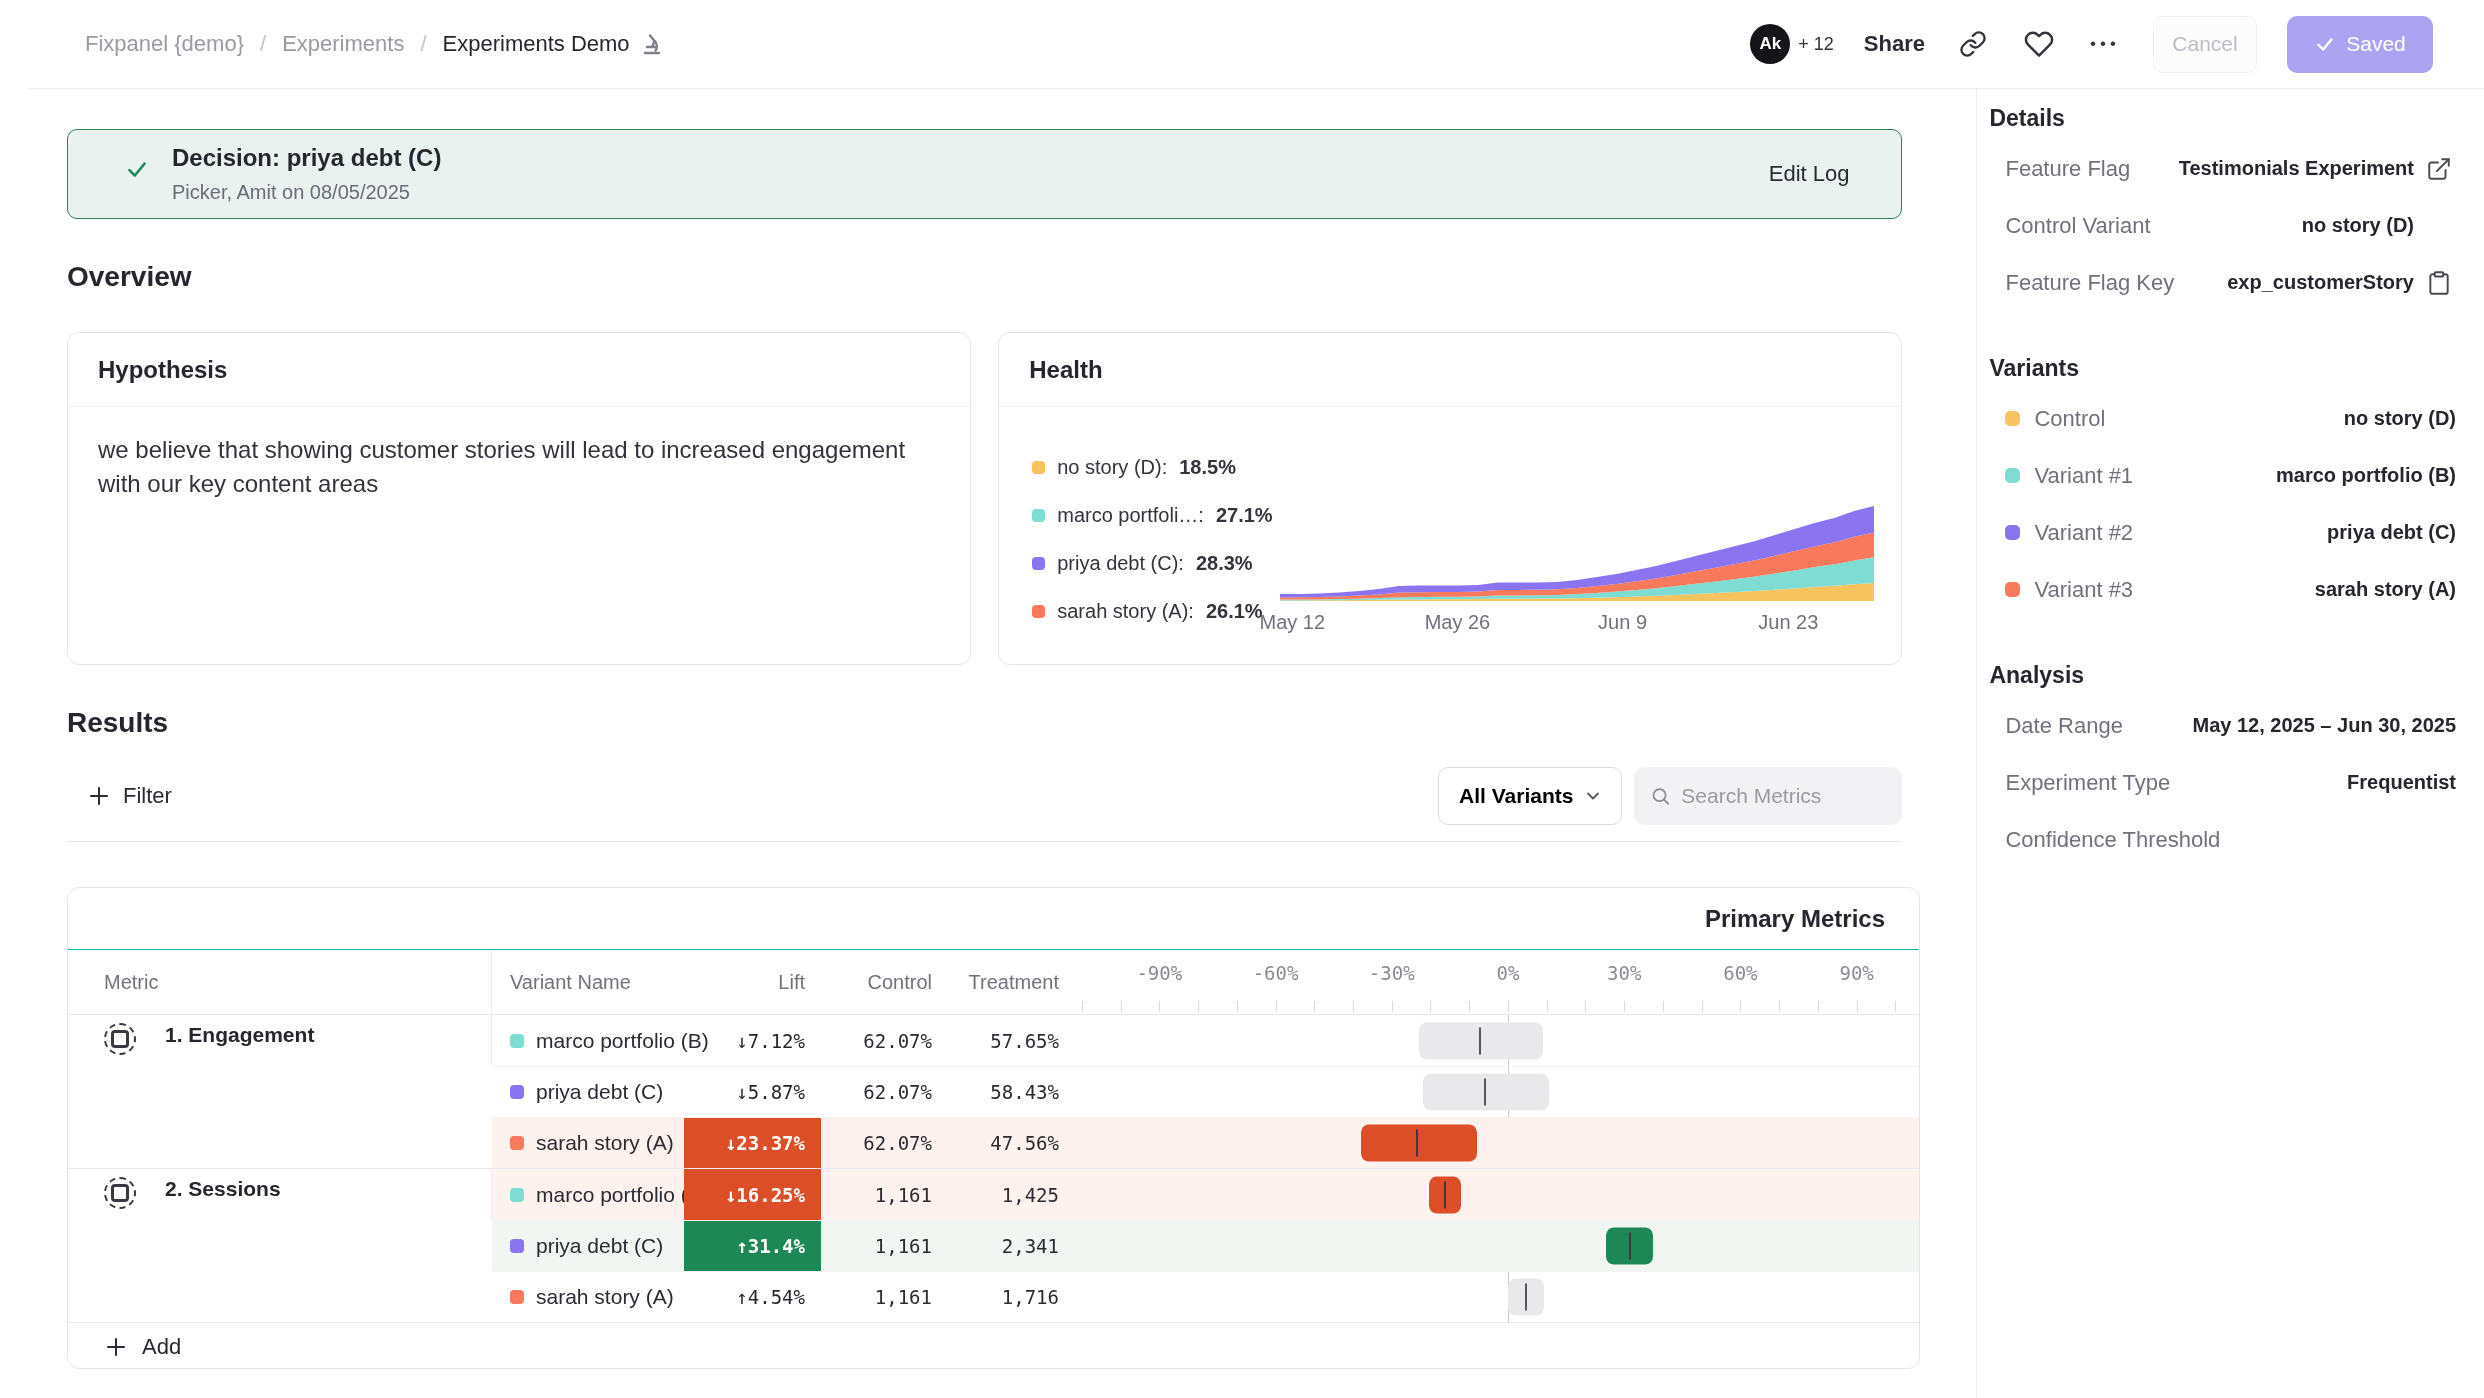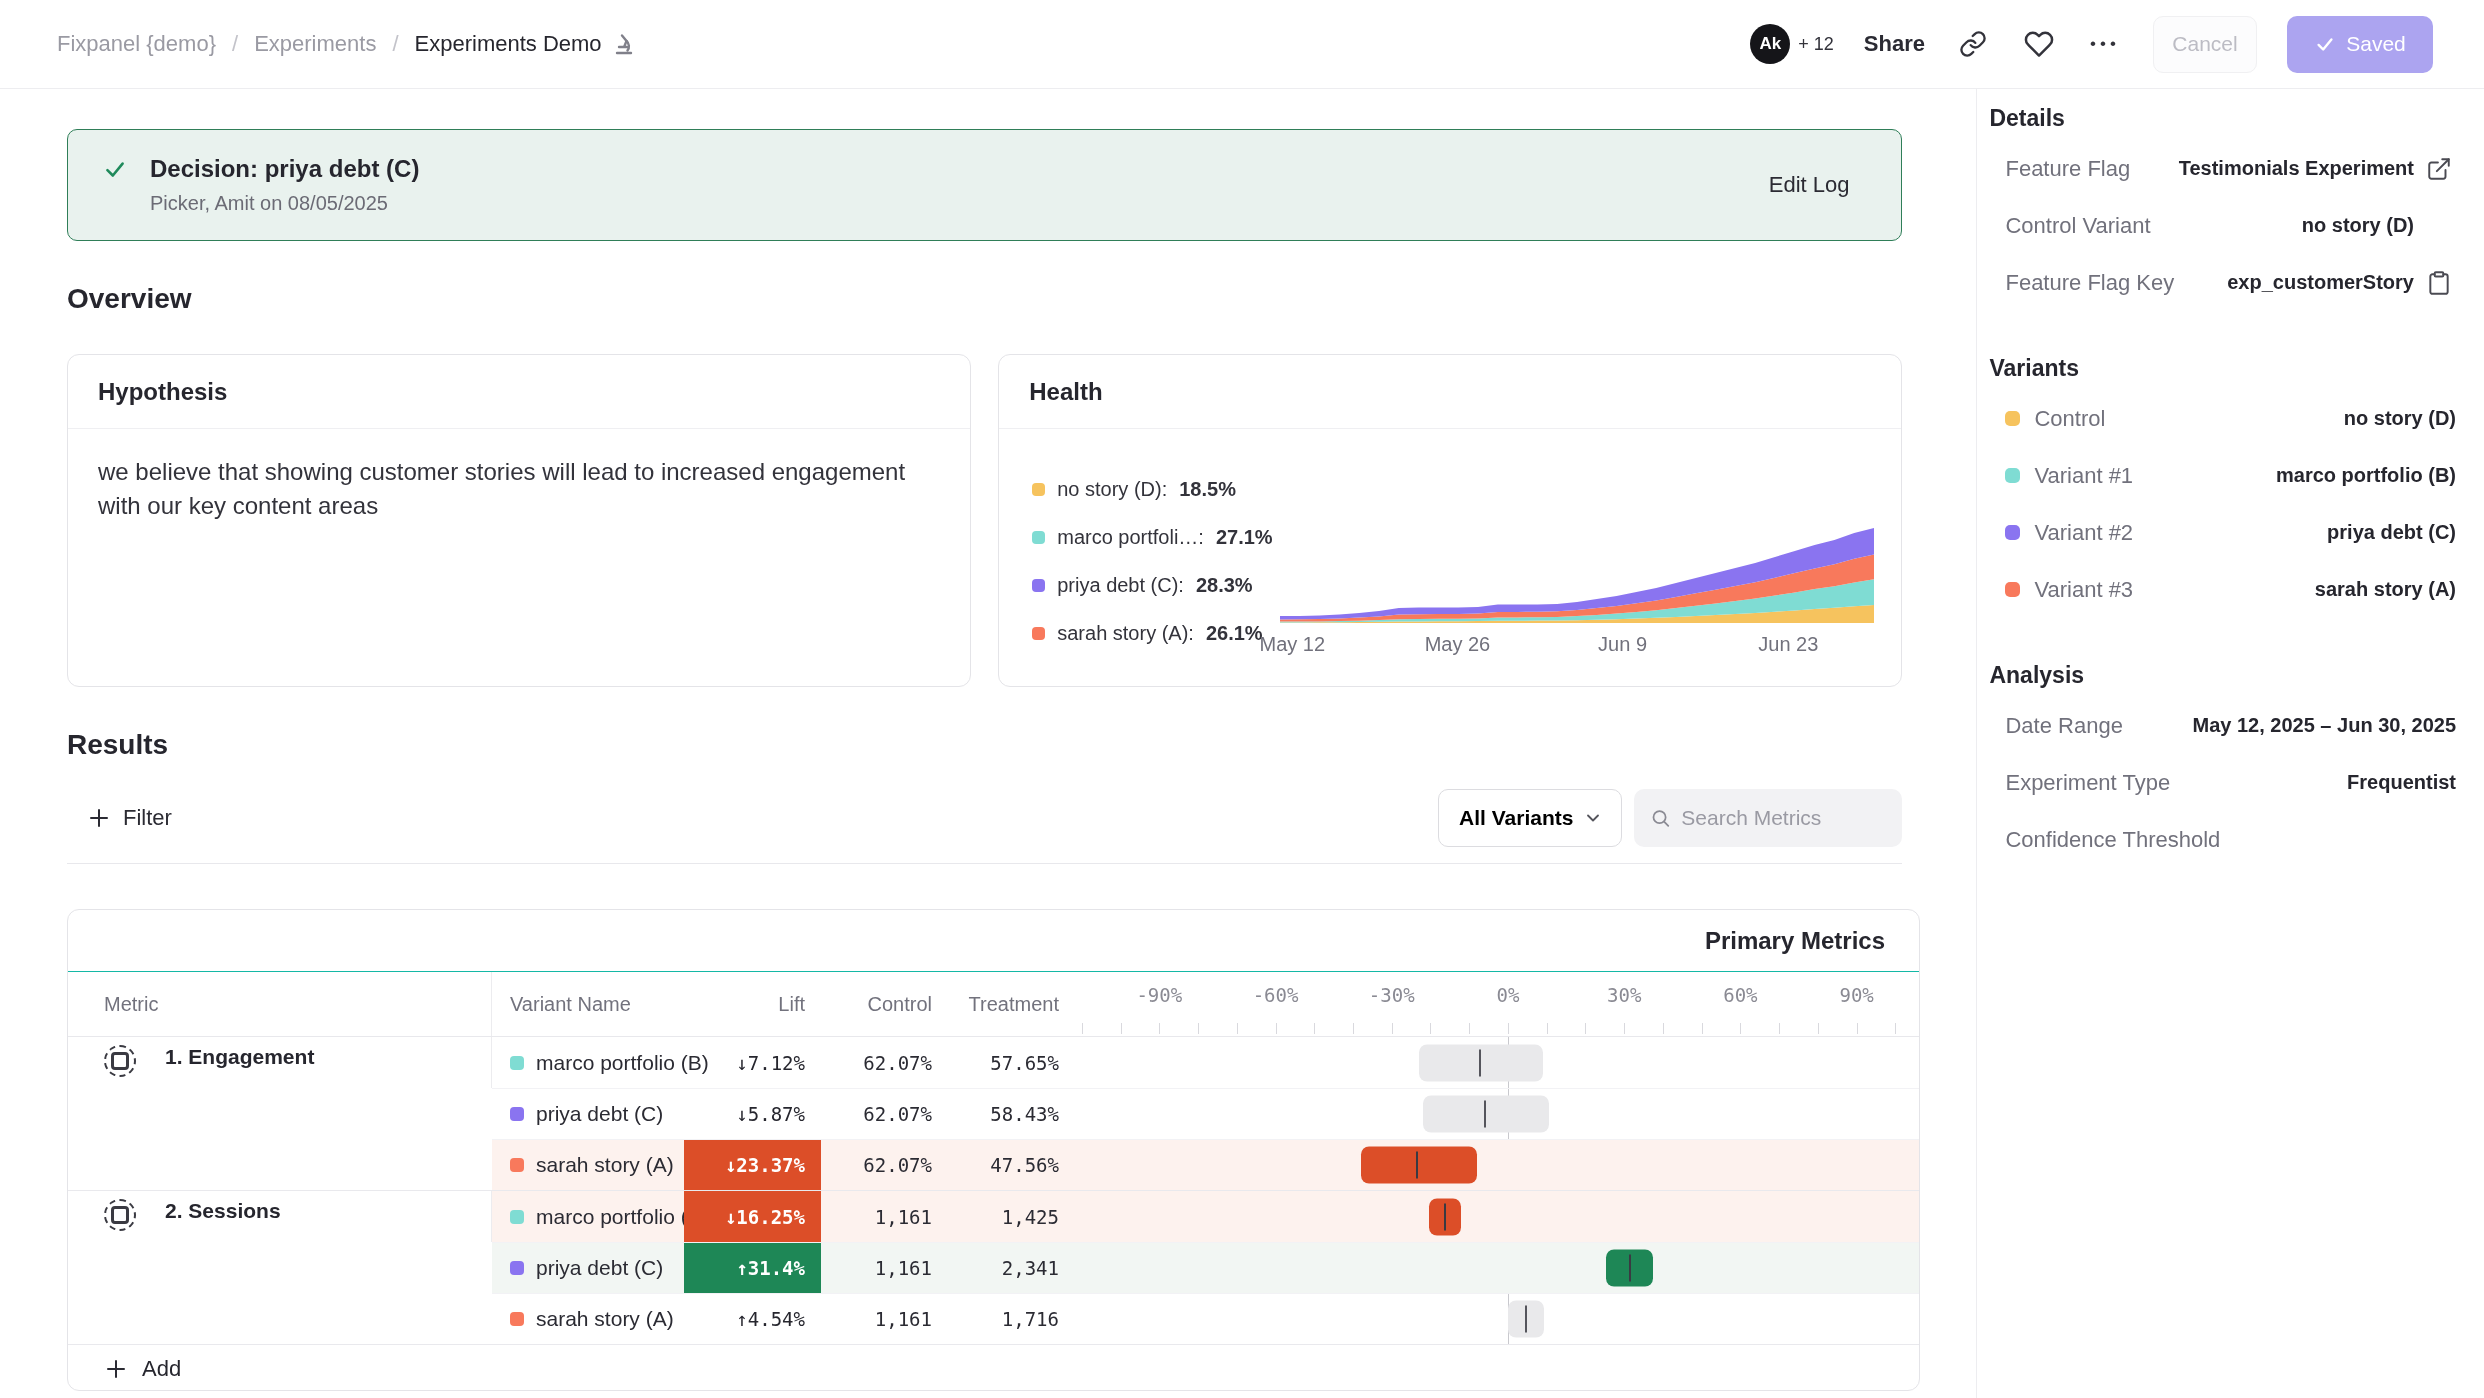--- a/index.html
+++ b/index.html
@@ -1,21 +1,21 @@
 <!DOCTYPE html>
 <html><head>
 <meta charset="utf-8">
 <style>
   * { box-sizing: border-box; margin: 0; padding: 0; }
   html,body { width:2484px; height:1398px; overflow:hidden; background:#fff;
     font-family:"Liberation Sans", sans-serif; color:#26262E; }
 
   
   .topbar { height:89px; display:flex; align-items:center; justify-content:space-between;
-    padding:0 51px 0 57px; border-bottom:1px solid #EDEDF0; }
+    padding:0 51px 0 57px; border-bottom:1px solid #EDEDF0;margin-left:28px; }
   .crumbs { display:flex; align-items:center; gap:16px; font-size:22px; }
   .crumb-muted { color:#9A9AA3; }
   .crumb-sep { color:#C3C3CA; }
   .crumb-current { color:#26262E; font-weight:500; display:flex; align-items:center; gap:10px; }
   .top-actions { display:flex; align-items:center; gap:30px; }
   .avatar-group { display:flex; align-items:center; gap:8px; cursor:pointer; }
   .avatar { width:40px; height:40px; border-radius:50%; background:#151519; color:#fff;
     font-size:17px; font-weight:700; display:flex; align-items:center; justify-content:center; }
   .avatar-overflow { font-size:18px; color:#33333B; }
   .share { font-size:22px; font-weight:600; color:#2B2B33; cursor:pointer; }
@@ -25,22 +25,22 @@
     justify-content:center; cursor:pointer; border:none; font-family:inherit; }
   .btn-cancel { width:104px; background:#FCFCFD; border:1px solid #F0F0F2; color:#BCBCC4; }
   .btn-saved { width:146px; background:#ACA4F0; color:#fff; gap:10px; font-weight:500; }
 
   
   .layout { display:flex; height:1309px; }
   .main { width:1994px; padding:0 74px 0 67px; overflow:hidden; }
   .sidebar { width:512px; border-left:1px solid #EDEDF0; padding:16px 28px 0 12px; }
 
   
-  .banner { margin-top:40px; height:112px; background:#E9F2EE; border:1.5px solid #2F7E58;
-    border-radius:10px; display:flex; align-items:center; padding:0 52px 0 34px; }
+  .banner { margin-top:40px; height:90px; background:#E9F2EE; border:1.5px solid #2F7E58;
+    border-radius:10px; display:flex; align-items:center; padding:0 52px 0 56px; }
   .banner-check { margin-right:22px; flex:none; align-self:flex-start; margin-top:26px; }
   .banner-text { flex:1; }
   .banner-title { font-size:24px; font-weight:700; color:#26262E; }
   .banner-sub { font-size:20px; color:#6B6B75; margin-top:9px; }
   .banner-action { font-size:22px; color:#2B2B33; cursor:pointer; }
 
   
   .section-h { font-size:28px; font-weight:700; margin-top:42px; }
   .cards { display:flex; gap:27px; margin-top:39px; }
   .card { width:913px; height:333px; border:1px solid #E4E4E8; border-radius:12px; background:#fff; overflow:hidden; }

